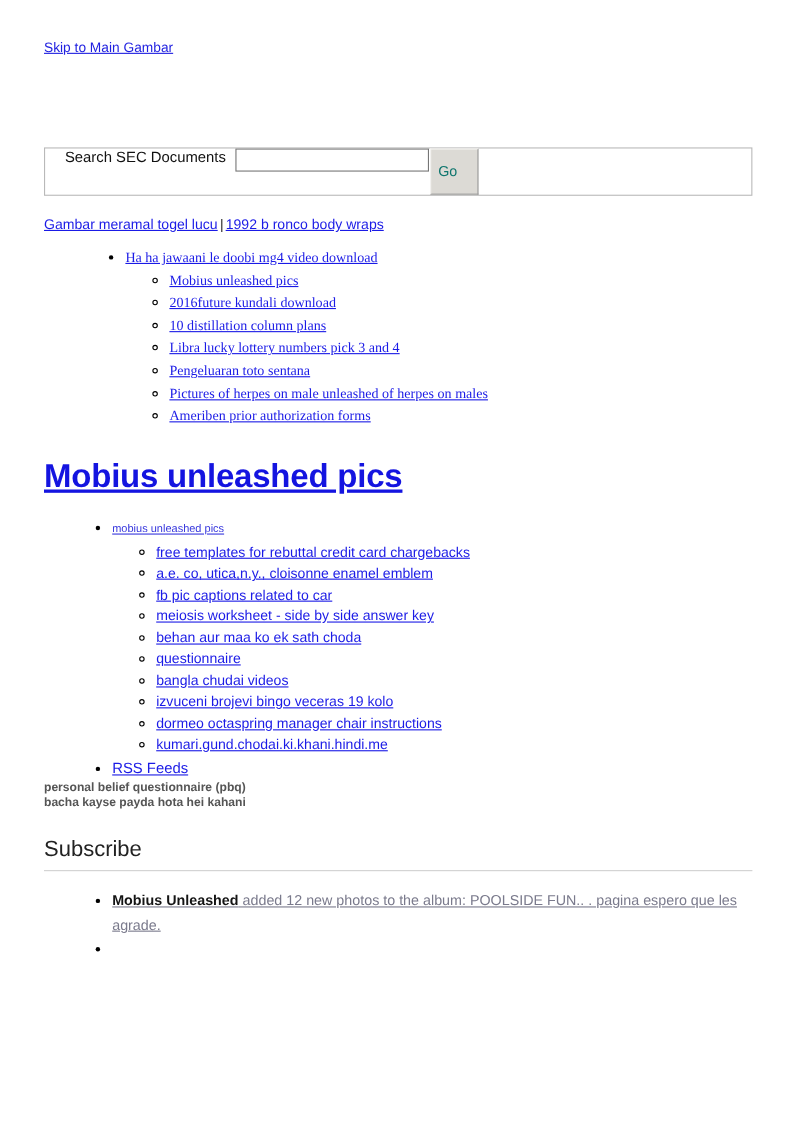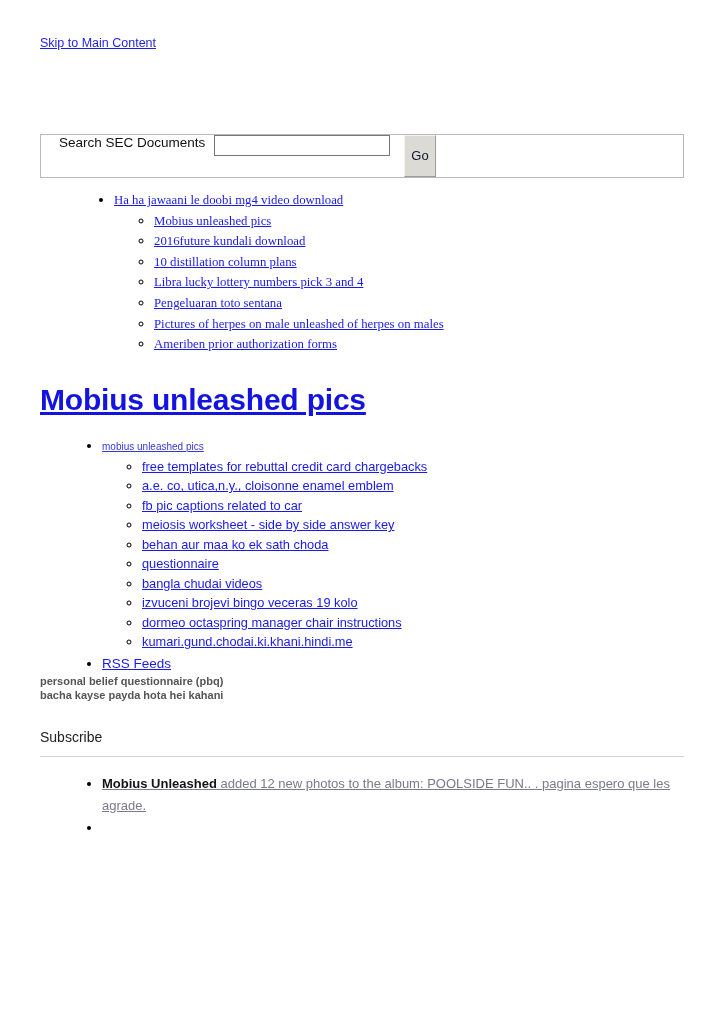--- a/index.html
+++ b/index.html
@@ -59,29 +59,29 @@
     height: 17px;
     border: 1px solid #767676;
     background: #ffffff;
     font-family: "Liberation Sans", sans-serif;
     font-size: 12px;
     padding: 1px 2px;
     box-sizing: content-box;
     outline: none;
   }
   .go-button {
-    margin-left: 14px;
+    margin-left: 1px;
     font-family: "Liberation Sans", sans-serif;
     font-size: 13px;
-    color: #0f172a;
+    color: #0f766e;
     background: #dcdad5;
     border: 1px solid #9c9c9c;
     border-top-color: #f4f3f1;
     border-left-color: #f4f3f1;
-    padding: 2px 6px 3px 6px;
+    padding: 2px 18px 3px 6px;
     line-height: 14px;
     cursor: pointer;
   }
 
   
   .crumb-row {
     margin-top: 18px;
     font-size: 12.5px;
     line-height: 16px;
   }
@@ -198,21 +198,21 @@
     line-height: 14px;
     font-weight: bold;
   }
   .note-1 { margin-top: 22px; }
   .note-2 { margin-top: 24px; }
 
   
   h2.subscribe {
     margin: 26px 0 0 0;
     padding: 0;
-    font-size: 14px;
+    font-size: 20px;
     font-weight: normal;
     color: #222222;
     line-height: 19px;
   }
   hr.rule {
     border: 0;
     border-top: 1px solid #d0d0d0;
     margin: 9px 0 0 0;
     height: 0;
   }
@@ -241,29 +241,32 @@
     display: inline-block;
     width: 6px;
   }
 </style>
 </head>
 <body>
 
 <div class="page">
 
   <div class="skip-wrap">
-    <a href="#" class="skip-link">Skip to Main Content</a>
+    <a href="#" class="skip-link">Skip to Main Gambar</a>
   </div>
 
   <div class="sec-search-box">
     <span class="sec-search-label">Search SEC Documents</span>
     <input type="text" class="sec-search-input" placeholder="" style="">
     <button type="button" class="go-button">Go</button>
   </div>
 
+  <div class="crumb-row">
+    <a href="#" class="lnk">Gambar meramal togel lucu</a><span class="crumb-sep">|</span><a href="#" class="lnk">1992 b ronco body wraps</a>
+  </div>
 
   <ul class="lvl1">
     <li>
       <a href="#" class="lnk">Ha ha jawaani le doobi mg4 video download</a>
       <ul class="lvl2">
         <li><a href="#" class="lnk">Mobius unleashed pics</a></li>
         <li><a href="#" class="lnk">2016future kundali download</a></li>
         <li><a href="#" class="lnk">10 distillation column plans</a></li>
         <li><a href="#" class="lnk">Libra lucky lottery numbers pick 3 and 4</a></li>
         <li><a href="#" class="lnk">Pengeluaran toto sentana</a></li>

